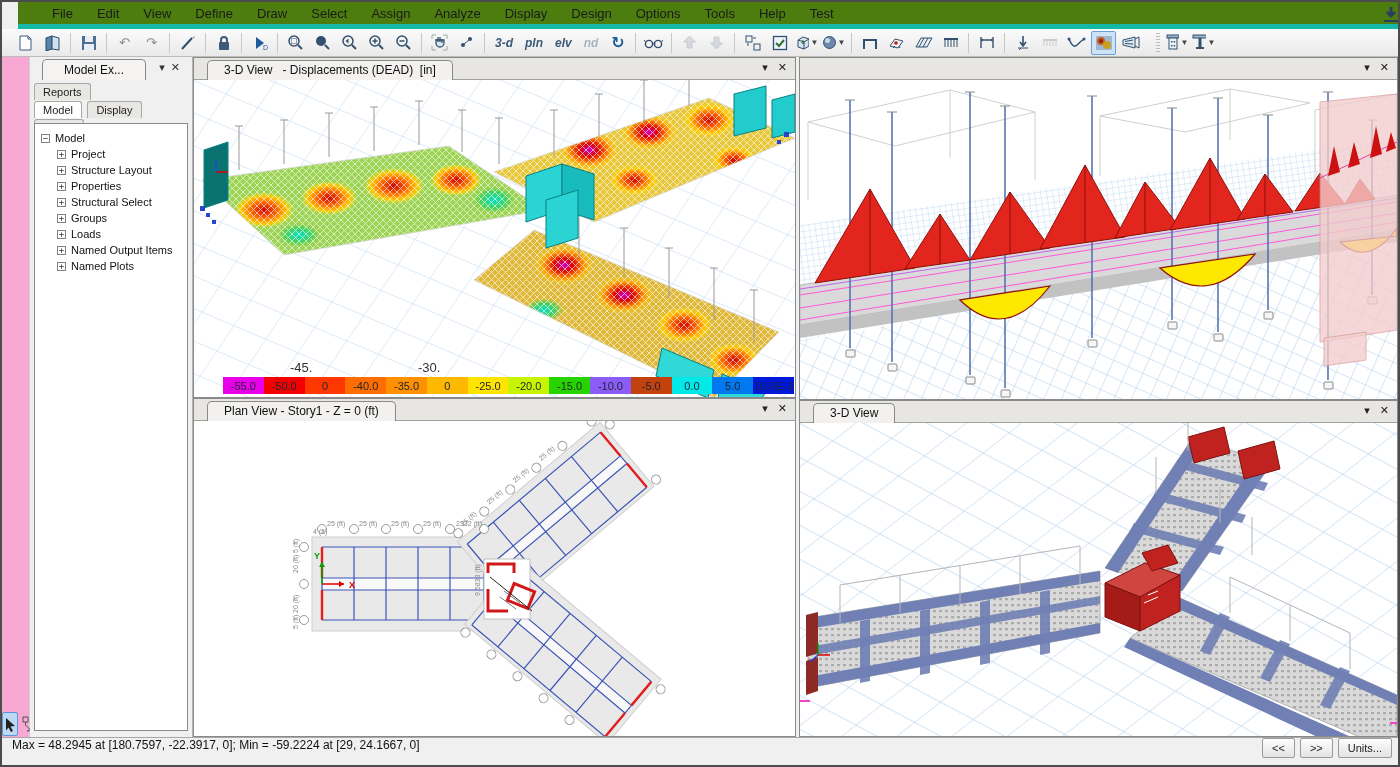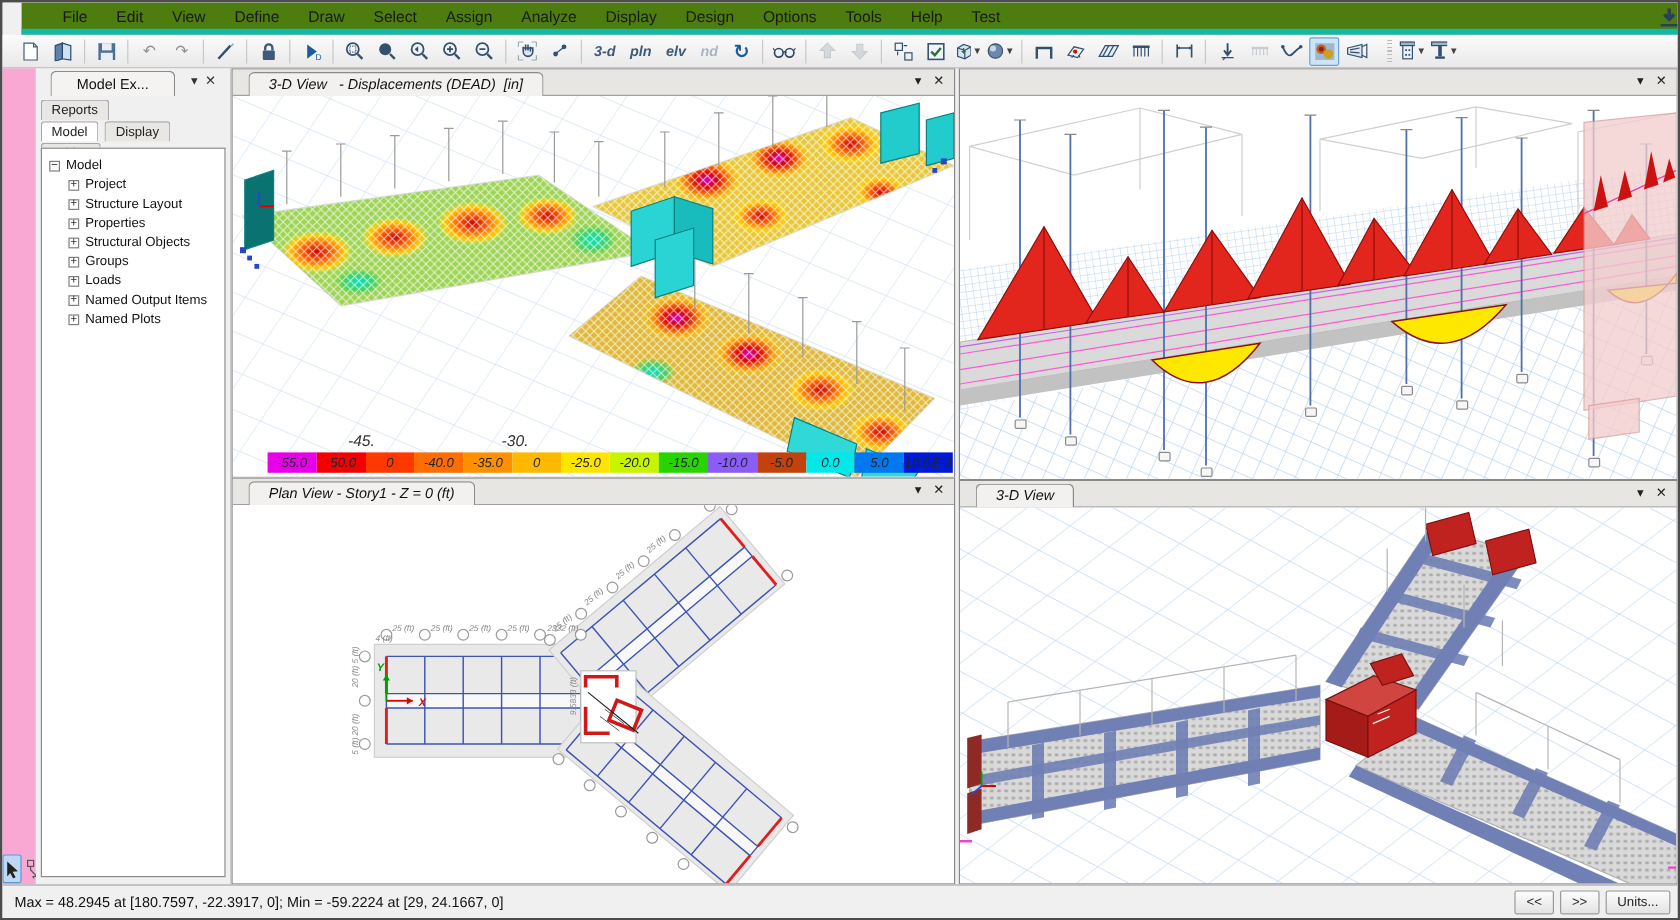--- a/index.html
+++ b/index.html
@@ -39,36 +39,36 @@
   .etab{display:inline-block;font-size:11px;color:#222;border:1px solid #a8a8a8;border-bottom:none;background:#e9e7e4;
         padding:2px 8px 2px;border-radius:3px 3px 0 0;margin-right:1px;}
   .etab.on{background:#fff;position:relative;z-index:2;}
   .tree{position:absolute;left:4px;right:4px;top:66px;bottom:6px;background:#fff;border:1px solid #8a8a8a;
         font-size:11px;color:#111;padding:6px 2px 2px 6px;overflow:hidden;}
   .trow{display:flex;align-items:center;height:16px;white-space:nowrap;}
   .trow.child{padding-left:16px;}
   .pm{display:inline-flex;width:9px;height:9px;border:1px solid #808080;background:#fff;font-size:9px;line-height:7px;
       align-items:center;justify-content:center;margin-right:5px;color:#333;font-family:"DejaVu Sans Mono",monospace;}
   
-  .pane{position:absolute;background:#fff;border:1px solid #898989;font-style:italic;}
+  .pane{position:absolute;background:#fff;border:1px solid #898989;}
   .ptitle{position:relative;height:22px;background:#e8e6e3;border-bottom:1px solid #a0a0a0;}
   .ptab{position:absolute;left:13px;top:2px;height:20px;background:#f2f1ef;border:1px solid #8a8a8a;border-bottom:none;
         border-radius:5px 5px 0 0;font-size:12px;color:#111;line-height:19px;padding:0 16px;white-space:pre;}
   .ptab.blue{background:linear-gradient(#dcebfb,#a9cbed);border-color:#3c6ea5;}
   .pctrl{position:absolute;right:8px;top:3px;font-size:11px;color:#222;}
   .pctrl span{margin-left:10px;}
   .pbody{position:absolute;left:0;right:0;top:22px;bottom:0;overflow:hidden;background:#fff;}
   
   .legend{position:absolute;left:1px;right:1px;bottom:3px;height:17px;display:flex;z-index:5;margin-left:28px;}
   .legseg{flex:1;position:relative;display:flex;align-items:center;justify-content:center;}
   .legseg span{font-size:11px;color:#1c2430;white-space:nowrap;}
   .legseg .lege{margin-left:1px;}
   
   .statusbar{position:absolute;left:0;bottom:0;width:1396px;height:28px;background:#f0f0f0;border-top:1px solid #a8a8a8;
-             display:flex;align-items:center;font-size:12px;color:#111;padding:0 6px;}
+             display:flex;font-size:12px;color:#111;padding:0 6px;}
   .sb-text{flex:1;padding-left:4px;}
   .sb-btn{border:1px solid #9a9a9a;background:linear-gradient(#fdfdfd,#e3e3e3);border-radius:2px;height:20px;
           font-size:11px;color:#222;display:flex;align-items:center;justify-content:center;margin-left:5px;padding:0 9px;}
   svg text{font-family:"Liberation Sans","DejaVu Sans",sans-serif;}
 </style>
 </head>
 <body>
 
 <div class="app">
 
@@ -491,21 +491,21 @@
       <div class="trow child">
           <span class="pm">+</span>
           <span>Structure Layout</span>
         </div>
       <div class="trow child">
           <span class="pm">+</span>
           <span>Properties</span>
         </div>
       <div class="trow child">
           <span class="pm">+</span>
-          <span>Structural Objects</span>
+          <span>Structural Select</span>
         </div>
       <div class="trow child">
           <span class="pm">+</span>
           <span>Groups</span>
         </div>
       <div class="trow child">
           <span class="pm">+</span>
           <span>Loads</span>
         </div>
       <div class="trow child">

